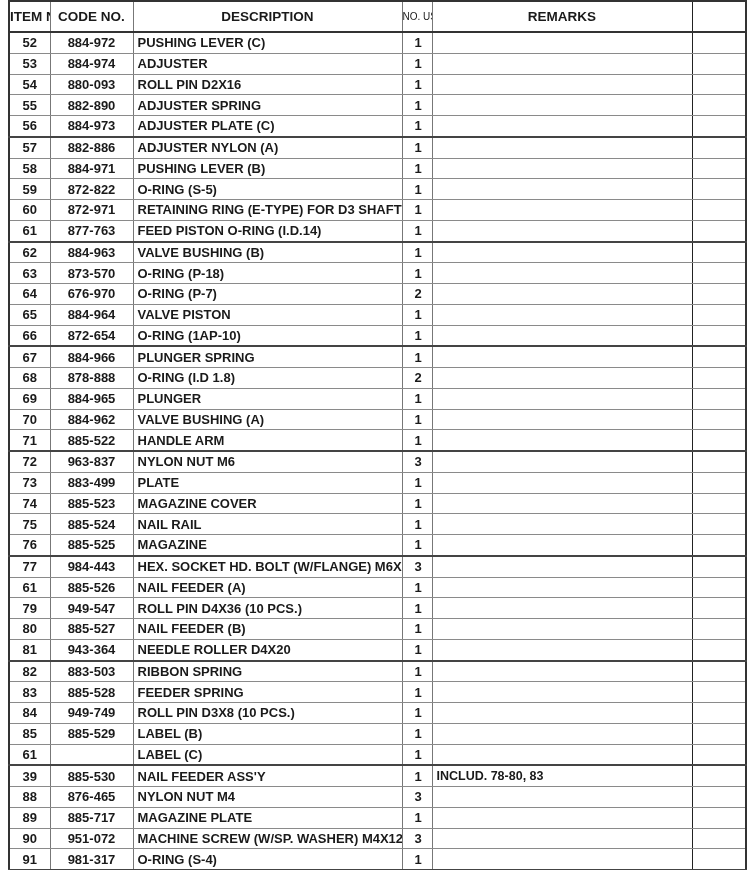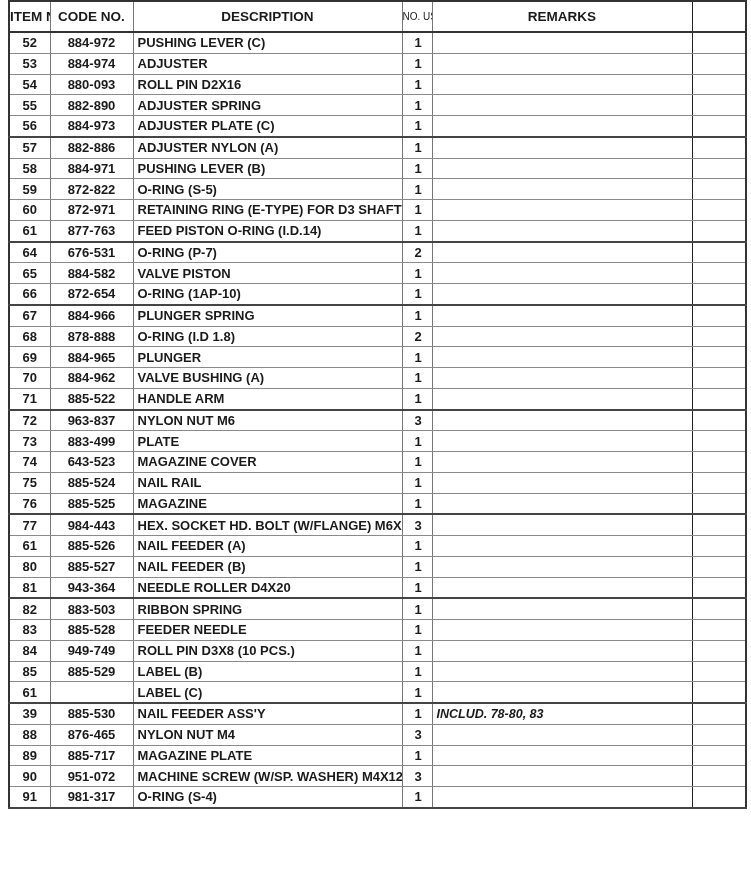--- a/index.html
+++ b/index.html
@@ -20,21 +20,21 @@
   th.qty { font-size: 10px; font-weight: normal; line-height: 12px; }
   td { height: 19.75px; font-size: 13px; border-bottom: 1px solid #8a8a8a; vertical-align: middle; }
   tr.group-end td { border-bottom: 2px solid #444; }
   td.item, td.code, td.qty { text-align: center; }
   td.desc, td.rem { padding-left: 4px; text-align: left; }
   td.qty { padding-left: 2px; }
   th + th, td + td { border-left: 1px solid #777; }
   th.ext, td.ext { border-left: 1.5px solid #222; }
   th.item, td.item { border-left: 2px solid #333; }
   th.ext, td.ext { border-right: 2px solid #333; }
-  td.rem { font-size: 12.5px; font-style: italic; }
+  td.rem { font-size: 12.5px; }
 </style>
 </head>
 <body>
 
 <div class="sheet">
   <table>
     <colgroup>
       <col class="c-item">
         <col class="c-code">
         <col class="c-desc">
@@ -127,30 +127,46 @@
         </tr>
         <tr class="group-end">
           <td class="item">61</td>
           <td class="code">877-763</td>
           <td class="desc">FEED PISTON O-RING (I.D.14)</td>
           <td class="qty">1</td>
           <td class="rem"></td>
           <td class="ext"></td>
         </tr>
         <tr>
+          <td class="item">62</td>
+          <td class="code">884-963</td>
+          <td class="desc">VALVE BUSHING (B)</td>
+          <td class="qty">1</td>
+          <td class="rem"></td>
+          <td class="ext"></td>
+        </tr>
+        <tr>
+          <td class="item">63</td>
+          <td class="code">873-570</td>
+          <td class="desc">O-RING (P-18)</td>
+          <td class="qty">1</td>
+          <td class="rem"></td>
+          <td class="ext"></td>
+        </tr>
+        <tr>
           <td class="item">64</td>
-          <td class="code">676-531</td>
+          <td class="code">676-970</td>
           <td class="desc">O-RING (P-7)</td>
           <td class="qty">2</td>
           <td class="rem"></td>
           <td class="ext"></td>
         </tr>
         <tr>
           <td class="item">65</td>
-          <td class="code">884-582</td>
+          <td class="code">884-964</td>
           <td class="desc">VALVE PISTON</td>
           <td class="qty">1</td>
           <td class="rem"></td>
           <td class="ext"></td>
         </tr>
         <tr class="group-end">
           <td class="item">66</td>
           <td class="code">872-654</td>
           <td class="desc">O-RING (1AP-10)</td>
           <td class="qty">1</td>
@@ -208,21 +224,21 @@
         <tr>
           <td class="item">73</td>
           <td class="code">883-499</td>
           <td class="desc">PLATE</td>
           <td class="qty">1</td>
           <td class="rem"></td>
           <td class="ext"></td>
         </tr>
         <tr>
           <td class="item">74</td>
-          <td class="code">643-523</td>
+          <td class="code">885-523</td>
           <td class="desc">MAGAZINE COVER</td>
           <td class="qty">1</td>
           <td class="rem"></td>
           <td class="ext"></td>
         </tr>
         <tr>
           <td class="item">75</td>
           <td class="code">885-524</td>
           <td class="desc">NAIL RAIL</td>
           <td class="qty">1</td>
@@ -247,20 +263,28 @@
         </tr>
         <tr>
           <td class="item">61</td>
           <td class="code">885-526</td>
           <td class="desc">NAIL FEEDER (A)</td>
           <td class="qty">1</td>
           <td class="rem"></td>
           <td class="ext"></td>
         </tr>
         <tr>
+          <td class="item">79</td>
+          <td class="code">949-547</td>
+          <td class="desc">ROLL PIN D4X36 (10 PCS.)</td>
+          <td class="qty">1</td>
+          <td class="rem"></td>
+          <td class="ext"></td>
+        </tr>
+        <tr>
           <td class="item">80</td>
           <td class="code">885-527</td>
           <td class="desc">NAIL FEEDER (B)</td>
           <td class="qty">1</td>
           <td class="rem"></td>
           <td class="ext"></td>
         </tr>
         <tr class="group-end">
           <td class="item">81</td>
           <td class="code">943-364</td>
@@ -273,21 +297,21 @@
           <td class="item">82</td>
           <td class="code">883-503</td>
           <td class="desc">RIBBON SPRING</td>
           <td class="qty">1</td>
           <td class="rem"></td>
           <td class="ext"></td>
         </tr>
         <tr>
           <td class="item">83</td>
           <td class="code">885-528</td>
-          <td class="desc">FEEDER NEEDLE</td>
+          <td class="desc">FEEDER SPRING</td>
           <td class="qty">1</td>
           <td class="rem"></td>
           <td class="ext"></td>
         </tr>
         <tr>
           <td class="item">84</td>
           <td class="code">949-749</td>
           <td class="desc">ROLL PIN D3X8 (10 PCS.)</td>
           <td class="qty">1</td>
           <td class="rem"></td>

